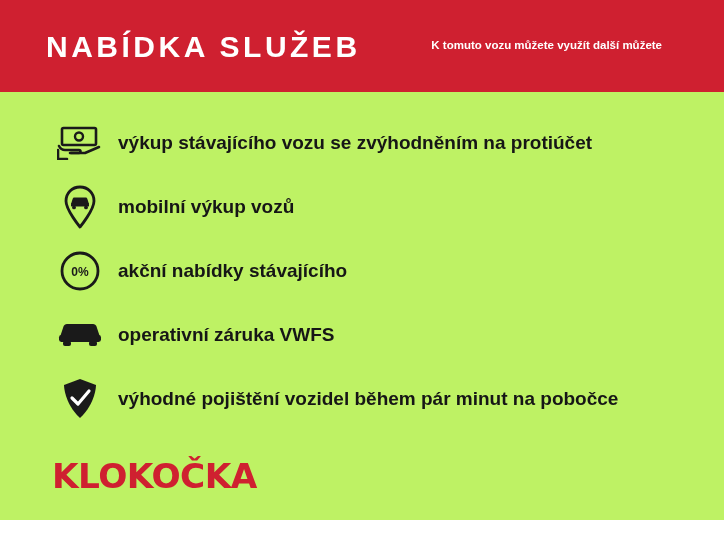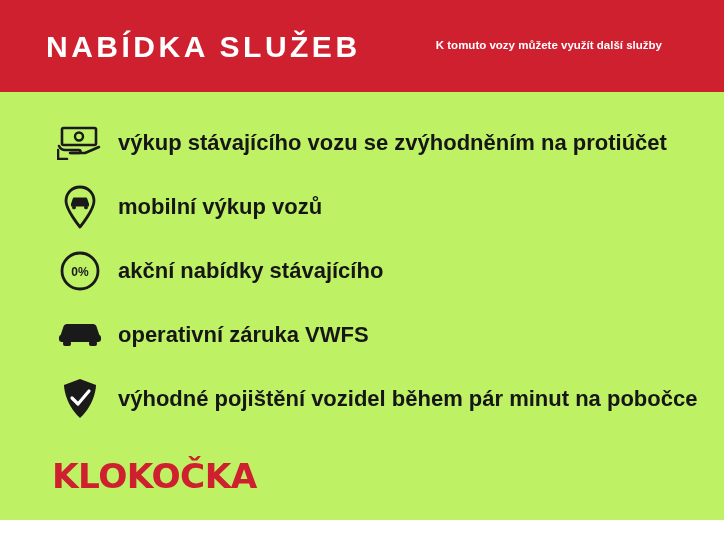--- a/index.html
+++ b/index.html
@@ -69,21 +69,21 @@
   .service-icon {
     width: 48px;
     height: 48px;
     flex: 0 0 48px;
     display: flex;
     align-items: center;
     justify-content: center;
     color: #1a1a1a;
   }
   .service-label {
-    font-size: 22px;
+    font-size: 19px;
     font-weight: bold;
     color: #161616;
     margin-left: 14px;
     white-space: nowrap;
   }
   .row-1 { margin-top: 22px; }
   
   .footer {
     position: absolute;
     left: 52px;
@@ -100,21 +100,21 @@
   }
 </style>
 </head>
 <body>
 
 <div class="page">
 
   <div class="header">
     <div class="header-title">NABÍDKA SLUŽEB</div>
     <div class="header-sub">
-      <div>K tomuto vozy můžete využít další služby</div>
+      <div>K tomuto vozu můžete využít další můžete</div>
     </div>
   </div>
 
   <ul class="services">
 
     <li class="service-row row-1">
       <span class="service-icon">
         <svg width="46" height="34" viewBox="0 0 46 34" fill="none" xmlns="http://www.w3.org/2000/svg">
           <rect x="5" y="2" width="34" height="17" rx="1.5" stroke="#1a1a1a" stroke-width="2.6"></rect>
           <circle cx="22" cy="10.5" r="4" stroke="#1a1a1a" stroke-width="2.4"></circle>

